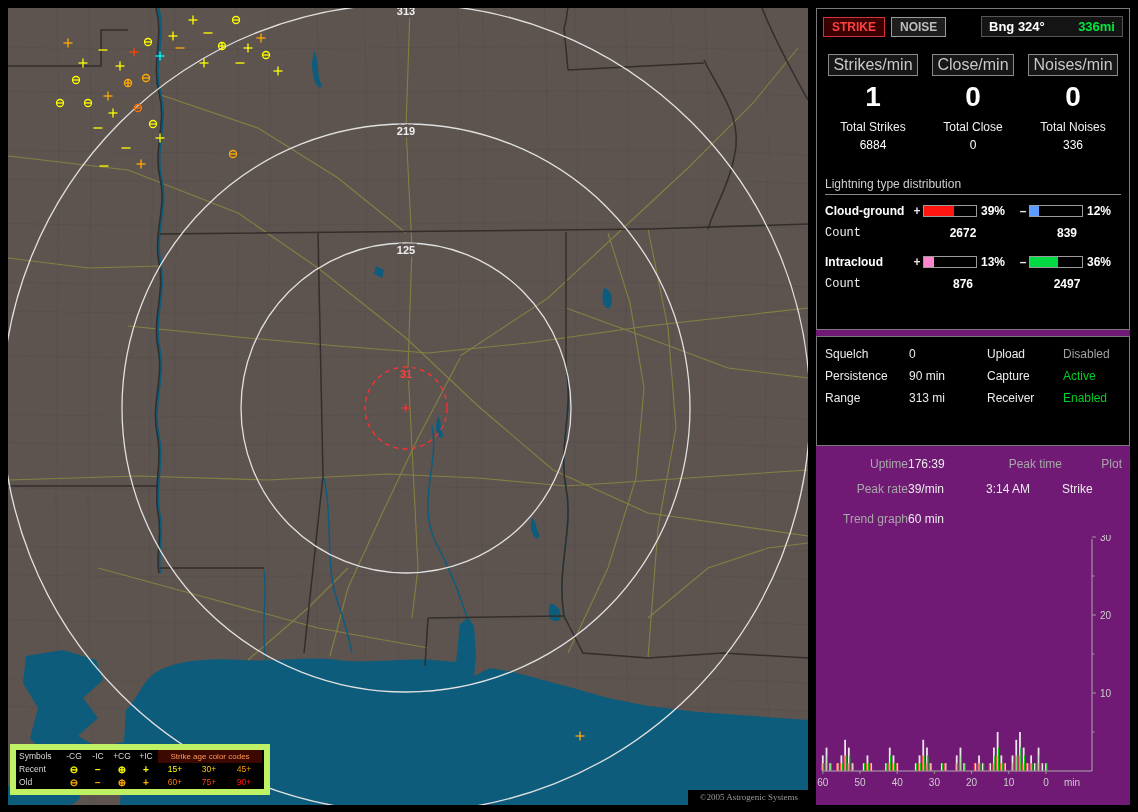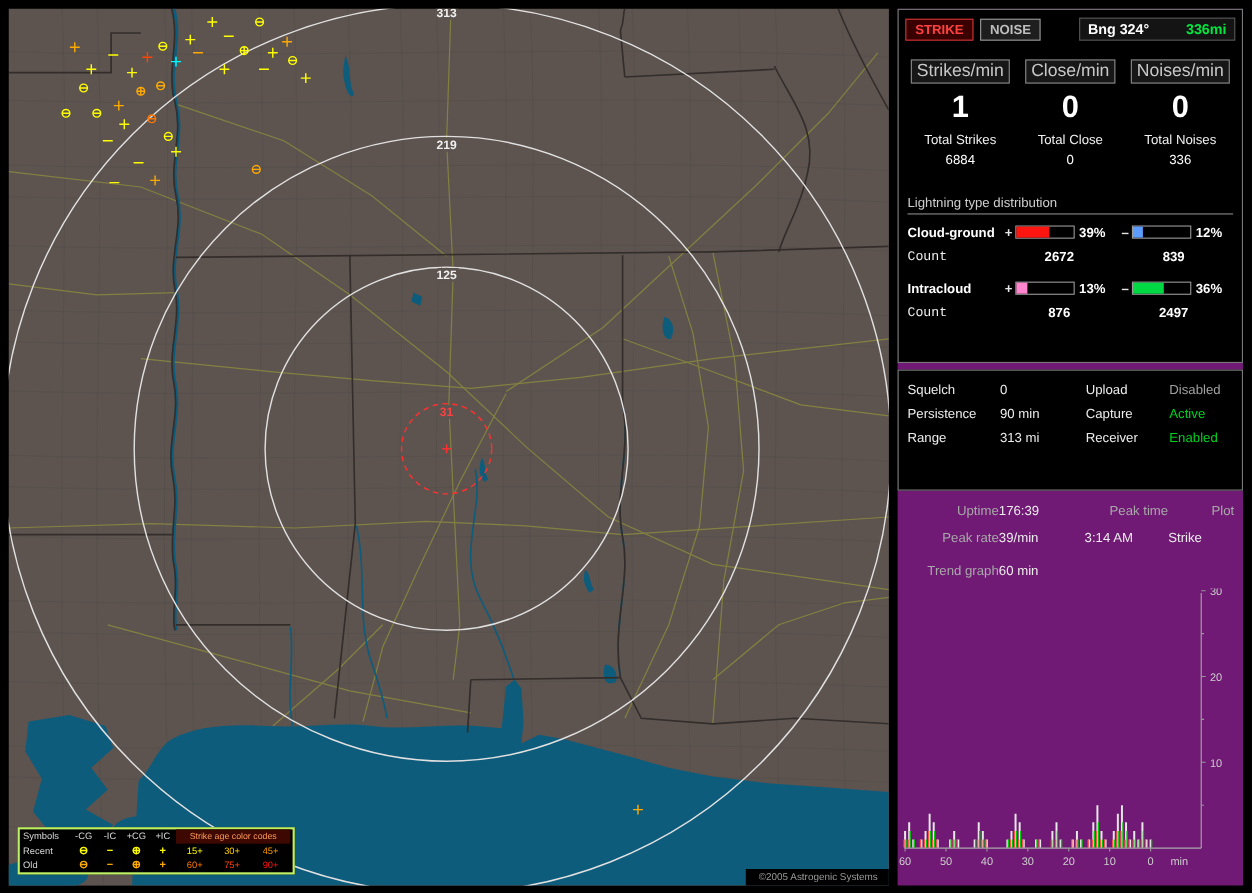--- a/index.html
+++ b/index.html
@@ -1,34 +1,34 @@
 <!DOCTYPE html>
 <html><head>
 <meta charset="utf-8">
 <style>
   html,body{margin:0;padding:0;background:#000;}
   body{width:1138px;height:812px;position:relative;overflow:hidden;
        font-family:"Liberation Sans", sans-serif;color:#e8e8e8;font-size:12px;}
 
   
-  .map-wrap{position:absolute;left:8px;top:8px;width:800px;height:797px;background:#5d5450;}
+  .map-wrap{position:absolute;left:8px;top:8px;width:800px;height:797px;background:#5d5450;border-radius:15px;}
   #map-svg{display:block;width:800px;height:797px;}
 
   
-  .legend{position:absolute;left:8px;bottom:10px;width:248px;background:#000;
-          border:2px solid #bef264;font-size:8.5px;color:#d8d8d8;
+  .legend{position:absolute;left:2px;bottom:10px;width:248px;background:#000;
+          border:6px solid #bef264;font-size:8.5px;color:#d8d8d8;
           display:grid;grid-template-columns:46px 24px 24px 24px 24px 34px 34px 36px;
           grid-auto-rows:13px;align-items:center;}
   .legend span{text-align:center;line-height:13px;}
   .legend .hleft{text-align:left;padding-left:3px;}
   .legend .agetitle{grid-column:6 / span 3;background:#3c0800;color:#ff9955;font-size:8px;}
   .legend .g{font-size:10px;font-weight:bold;}
 
   .copyright{position:absolute;right:0;bottom:0;background:#000;color:#9a9a9a;
-             font-size:9px;padding:2px 10px 3px 12px;}
+             font-size:9px;padding:2px 10px 3px 12px;font-family:Liberation Serif, serif;}
 
   
   .panel{position:absolute;left:816px;top:8px;width:314px;height:797px;background:#701a75;}
   .box{border:1px solid #7a7a7a;background:#000;box-sizing:border-box;}
   .box1{position:absolute;top:0;left:0;width:314px;height:322px;padding:7px 6px;}
   .row1{display:flex;align-items:center;gap:6px;}
   .btn{padding:2px 8px;font-weight:bold;font-size:12px;cursor:pointer;}
   .strike-btn{border:1px solid #cf3535;background:#3a0000;color:#ff4040;}
   .noise-btn{border:1px solid #9a9a9a;background:#1e1e1e;color:#bdbdbd;}
   .bng-box{margin-left:auto;display:flex;justify-content:space-between;align-items:center;

